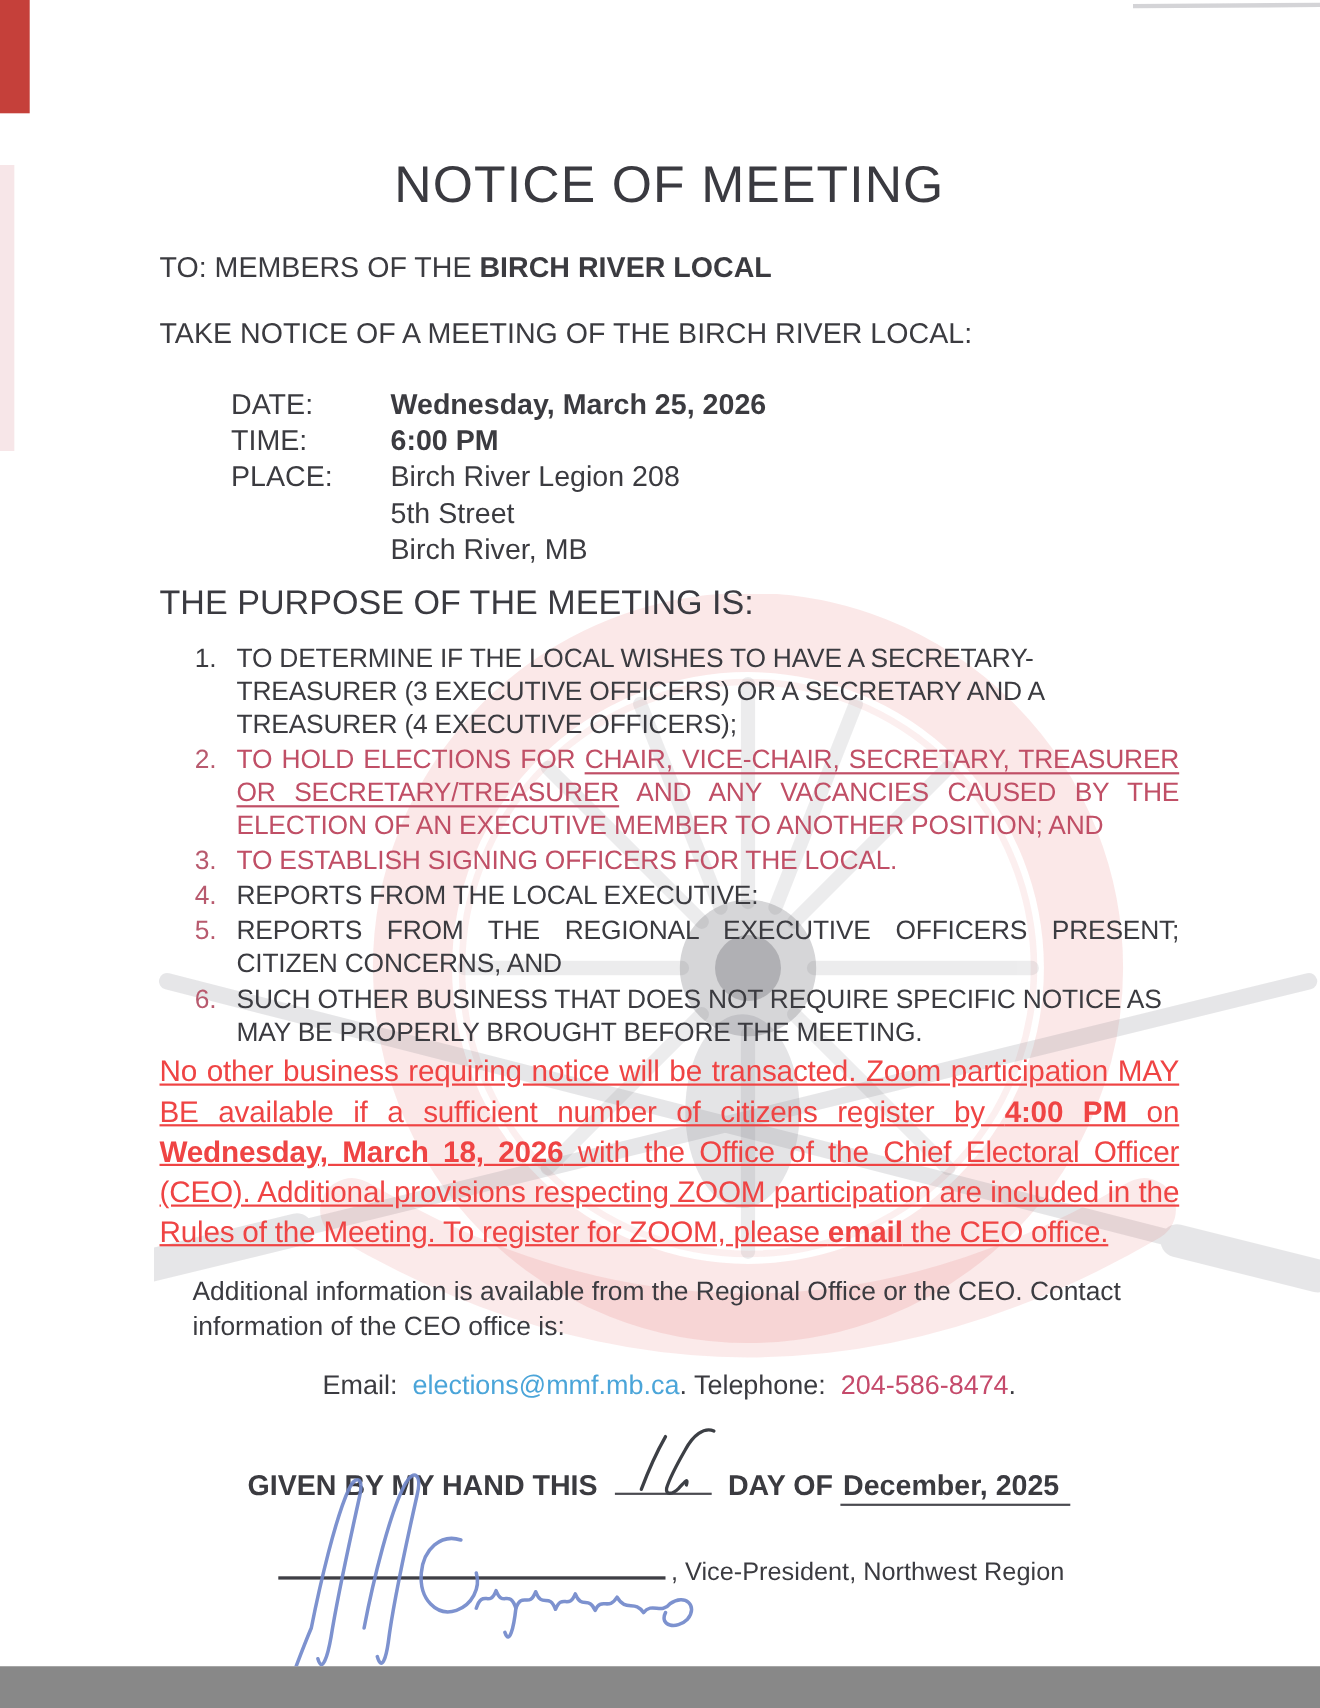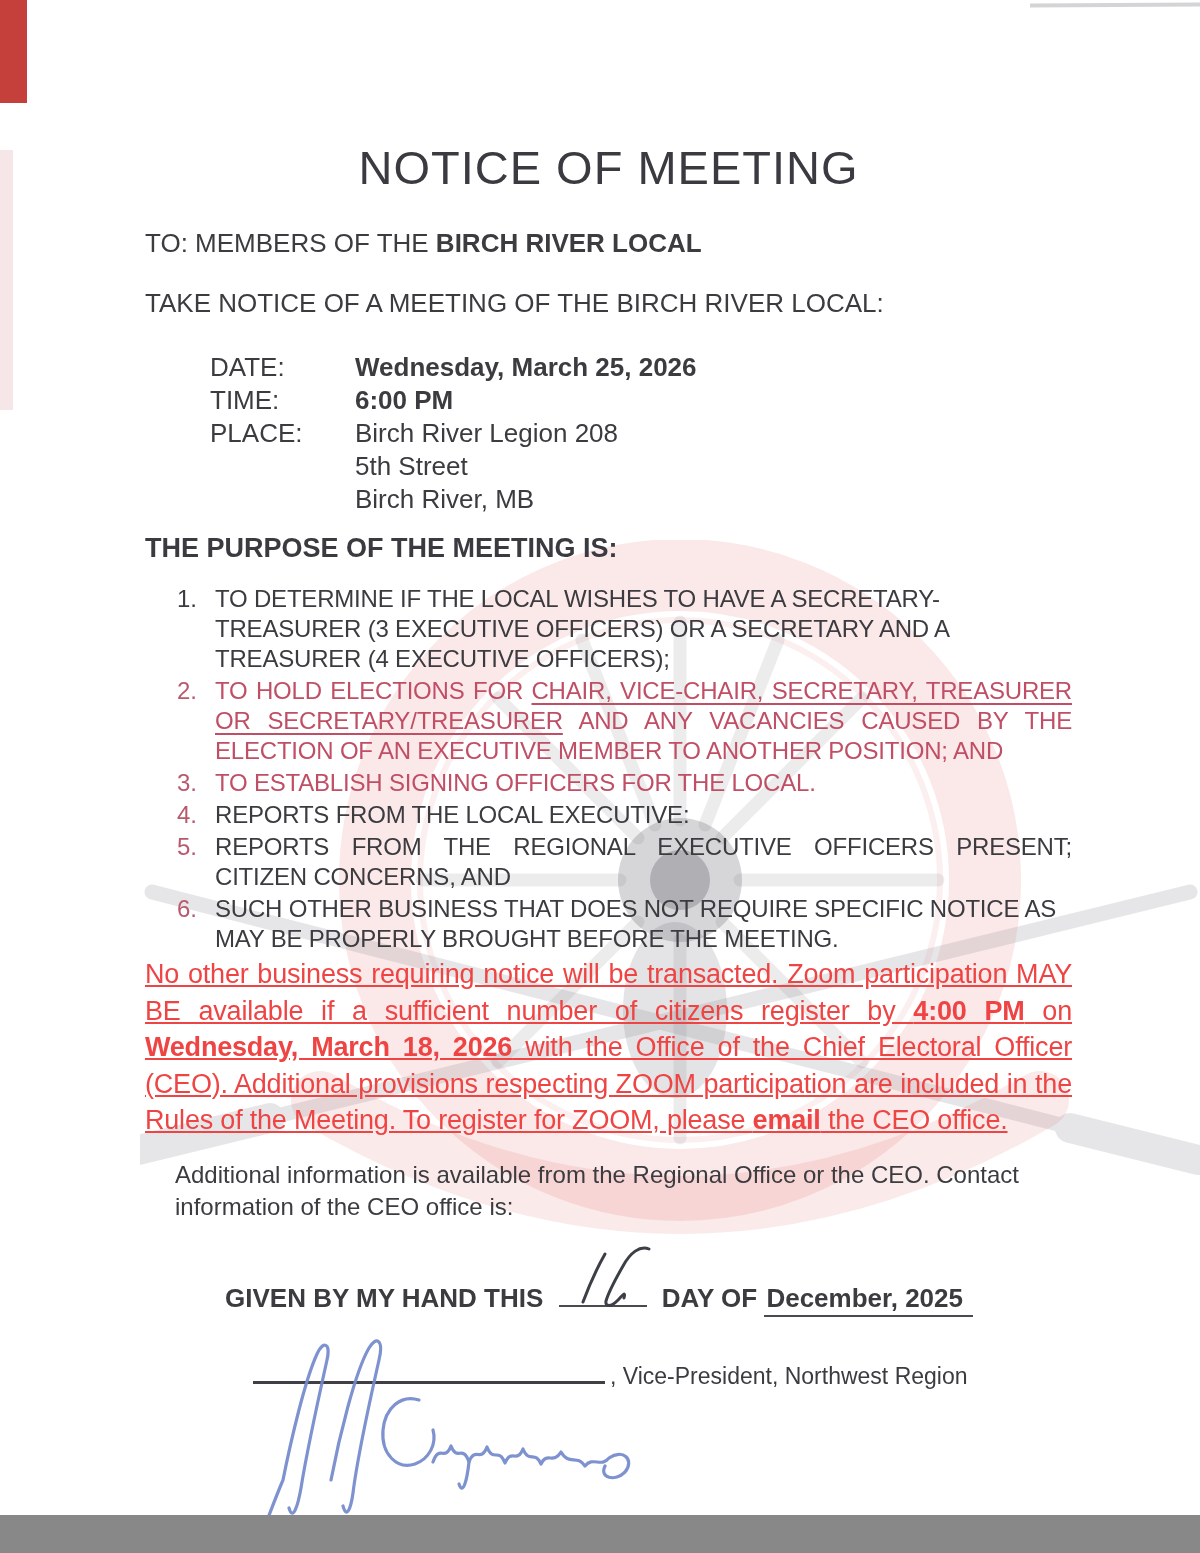--- a/index.html
+++ b/index.html
@@ -23,21 +23,21 @@
 
   .title{margin-top:142px;text-align:center;font-size:47px;line-height:52px;letter-spacing:1px;color:#3a3a40;}
   .to-line{margin-top:34px;font-size:26px;line-height:30px;}
   .take-line{margin-top:30px;font-size:26px;line-height:30px;}
 
   .details{margin-top:33px;margin-left:65px;font-size:26px;line-height:33px;}
   .details .row{display:flex;}
   .details .lab{width:145px;}
   .bold{font-weight:bold;}
 
-  .purpose{margin-top:16px;font-size:27px;line-height:32px;font-weight:bold;color:#3a3a40;}
+  .purpose{margin-top:16px;font-size:31px;line-height:32px;font-weight:normal;color:#3a3a40;}
 
   .agenda{margin-top:20px;}
   .agenda-item{display:flex;margin-bottom:2px;font-size:24px;line-height:30px;letter-spacing:-0.2px;}
   .agenda-item .num{width:38px;margin-left:32px;flex:none;}
   .agenda-item .txt{width:860px;}
   .agenda-item.justify .txt{text-align:justify;}
   .red{color:var(--red,#c04f66);}
   .num-red{color:var(--num-red,#b85a6e);}
   .u{text-decoration:underline;text-underline-offset:4px;text-decoration-thickness:2px;}
 
@@ -152,20 +152,21 @@
         <div class="agenda-item">
           <span class="num num-red">6.</span>
           <div class="txt"><span>SUCH OTHER BUSINESS THAT DOES NOT REQUIRE SPECIFIC NOTICE AS MAY BE PROPERLY BROUGHT BEFORE THE MEETING.</span></div>
         </div>
       </div>
 
     <div class="para"><span>No other business requiring notice will be transacted. Zoom participation MAY BE available if a sufficient number of citizens register by </span><span class="bold">4:00 PM</span><span> on </span><span class="bold">Wednesday, March 18, 2026</span><span> with the Office of the Chief Electoral Officer (CEO). Additional provisions respecting ZOOM participation are included in the Rules of the Meeting. To register for ZOOM, please </span><span class="bold">email</span><span> the CEO office.</span></div>
 
     <div class="add-info">Additional information is available from the Regional Office or the CEO. Contact information of the CEO office is:</div>
 
+    <div class="contact"><span>Email:&nbsp; </span><span style="color: rgb(75, 165, 217);">elections@mmf.mb.ca</span><span>. Telephone:&nbsp; </span><span style="color: rgb(197, 74, 107);">204-586-8474</span><span>.</span></div>
 
     <div class="given">
       <span>GIVEN BY MY HAND THIS</span>
       <span class="blank">
         
         <svg class="hand15" width="100" height="64" viewBox="0 0 100 64">
           <g fill="none" stroke="#3c3f45" stroke-width="3" stroke-linecap="round">
             <path d="M 22,58 C 28,42 36,24 44,10"></path>
             <path d="M 88,5 C 79,1 69,9 62,22 C 54,36 47,50 45,57 C 44,63 50,63 56,57 C 61,52 65,46 63,54"></path>
           </g>

